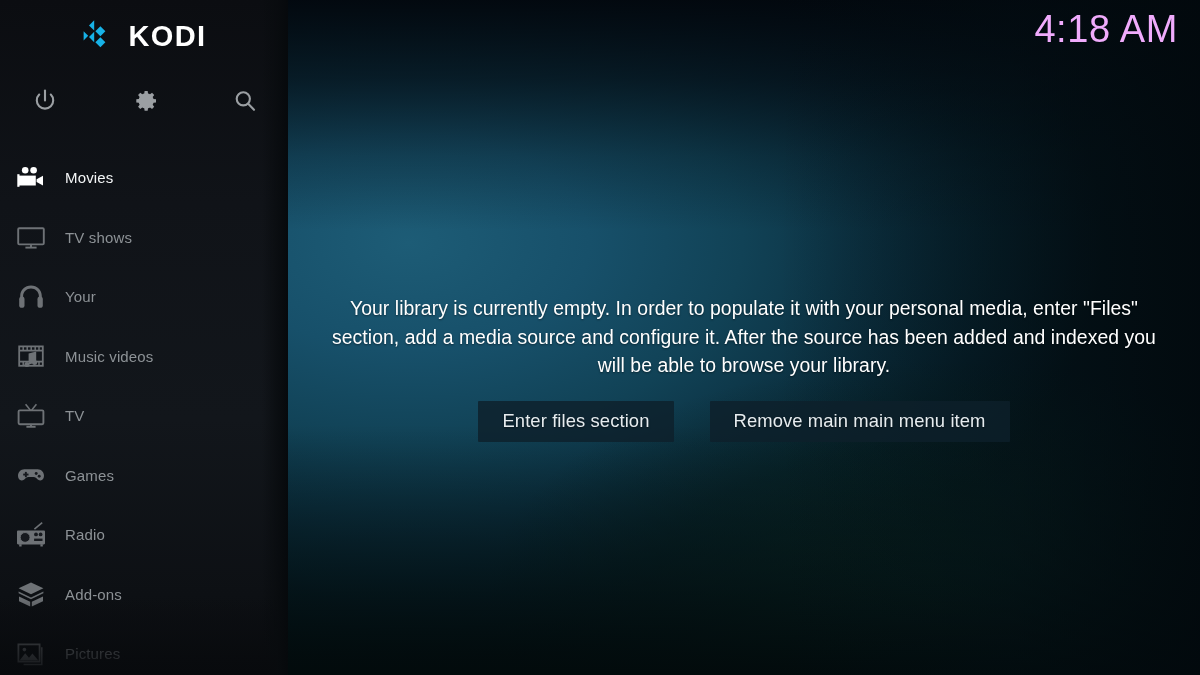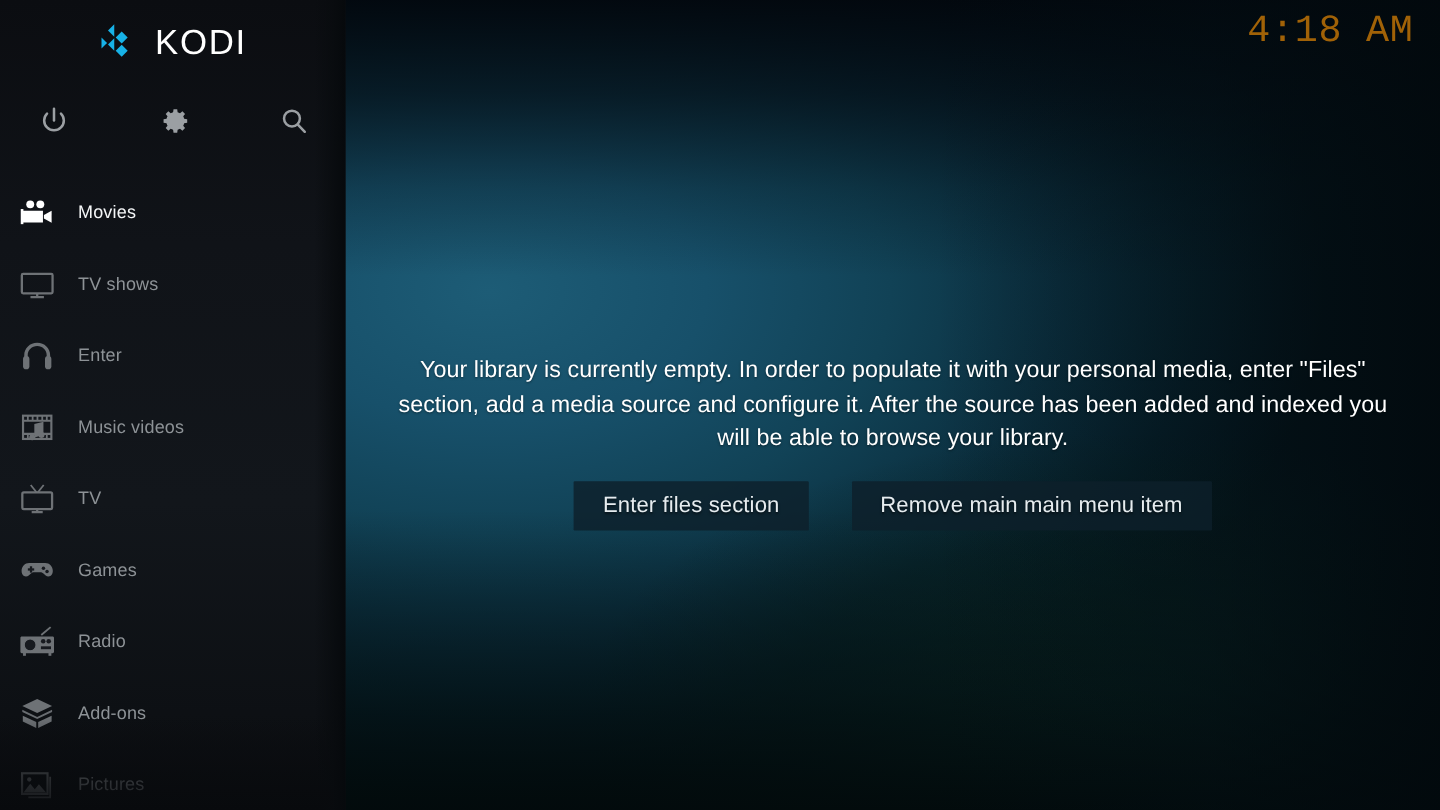--- a/index.html
+++ b/index.html
@@ -51,21 +51,21 @@
     background:linear-gradient(to right, rgba(10,13,17,0) 0%, rgba(8,11,14,0.75) 60%, rgba(6,9,12,0.98) 100%);
     pointer-events:none;
   }
 
   .logo-row {
     position:absolute; left:0; top:12px; width:288px; height:48px;
     display:flex; align-items:center; justify-content:center; gap:11px;
   }
   .logo-mark { width:36px; height:36px; display:block; }
   .logo-text {
-    font-size:29px; font-weight:400; letter-spacing:1.4px;
+    font-size:29px; font-weight:700; letter-spacing:1.4px;
     color:#ffffff; line-height:1;
     font-family:"Liberation Sans", sans-serif;
   }
 
   .top-icons {
     position:absolute; left:0; top:78px; width:288px; height:46px;
   }
   .top-icon {
     position:absolute; top:0; width:46px; height:46px;
     display:flex; align-items:center; justify-content:center;
@@ -100,23 +100,23 @@
 
   .sidebar-fade {
     position:absolute; left:0; right:0; bottom:0; height:78px;
     background:linear-gradient(to bottom, rgba(11,13,17,0) 0%, rgba(10,12,15,0.55) 45%, rgba(8,10,13,0.9) 100%);
     pointer-events:none;
   }
 
   
   .clock {
     position:absolute; right:22px; top:6px;
-    font-size:32px; font-weight:300; color:#a16207;
+    font-size:38px; font-weight:300; color:#f0abfc;
     letter-spacing:0.6px; line-height:1.25;
-    font-family:Liberation Mono, monospace;
+    font-family:Liberation Sans, sans-serif;
   }
 
   
   .main {
     position:absolute; left:288px; top:0; right:0; bottom:0;
   }
   .empty-block {
     position:absolute; left:0; right:0; top:294px;
   }
   .empty-text {
@@ -215,21 +215,21 @@
       </div>
 
       <div class="menu-item">
         <span class="menu-icon">
           <svg width="32" height="32" viewBox="0 0 32 32" fill="currentColor">
             <path d="M16 4.6C9.9 4.6 5.2 9.2 5.2 15.1v4.3h2.9v-4.3c0-4.4 3.5-7.7 7.9-7.7s7.9 3.3 7.9 7.7v4.3h2.9v-4.3C26.8 9.2 22.1 4.6 16 4.6z"></path>
             <rect x="4.2" y="15.6" width="5.3" height="11.2" rx="2.6"></rect>
             <rect x="22.5" y="15.6" width="5.3" height="11.2" rx="2.6"></rect>
           </svg>
         </span>
-        <span class="menu-label">Enter</span>
+        <span class="menu-label">Your</span>
       </div>
 
       <div class="menu-item">
         <span class="menu-icon">
           <svg width="32" height="32" viewBox="0 0 32 32" fill="none" stroke="currentColor" stroke-width="1.8">
             <rect x="4.2" y="6.4" width="23.6" height="19.4"></rect>
             <line x1="4.2" y1="10.6" x2="27.8" y2="10.6"></line>
             <line x1="4.2" y1="21.6" x2="27.8" y2="21.6"></line>
             <g stroke-width="1.5">
               <line x1="8.2" y1="6.4" x2="8.2" y2="10.6"></line>

